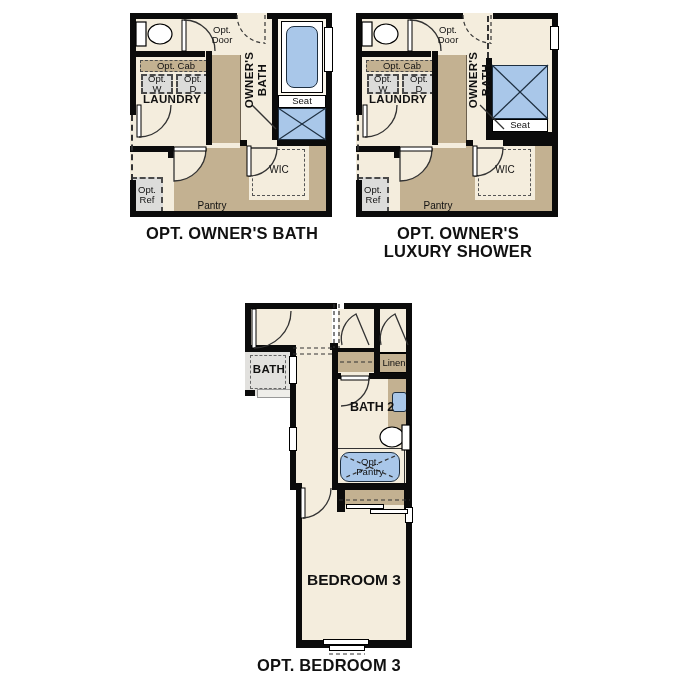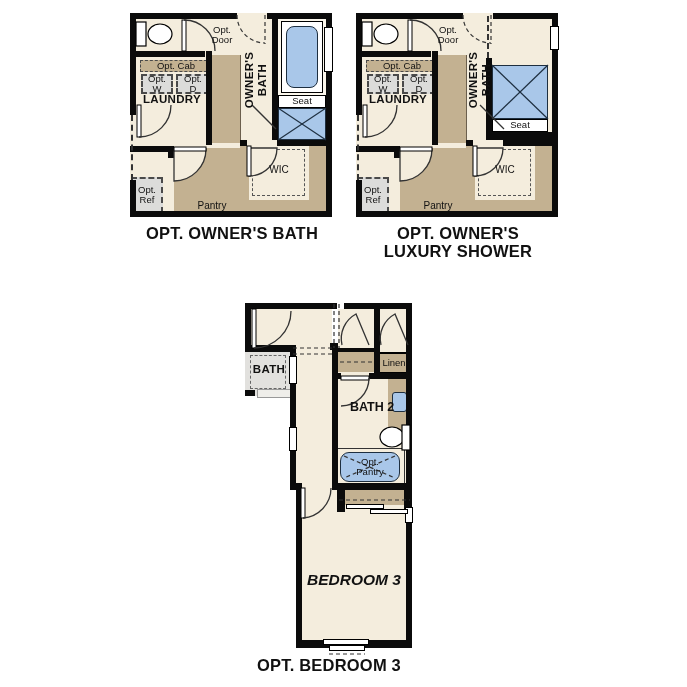--- a/index.html
+++ b/index.html
@@ -18,21 +18,21 @@
   .dashV{position:absolute;width:0;border-left:2px dashed #333;}
   .wicdash{position:absolute;border:1px dashed #555;box-sizing:border-box;}
   svg.ov{position:absolute;left:0;top:0;pointer-events:none;}
   .lbl{position:absolute;text-align:center;line-height:1.1;white-space:nowrap;
        transform:translate(-50%,-50%);}
   .rot{transform:translate(-50%,-50%) rotate(-90deg);}
   .s9{font-size:9.5px;}
   .s10{font-size:10px;}
   .b11{font-size:11.5px;font-weight:bold;letter-spacing:.3px;}
   .b12{font-size:12.5px;font-weight:bold;}
-  .b15{font-size:15.5px;font-weight:bold;font-style:italic;}
+  .b15{font-size:15.5px;font-weight:bold;}
   .caption{position:absolute;text-align:center;font-size:16.5px;font-weight:bold;
            line-height:1.12;letter-spacing:.2px;}
   .ln{stroke:#333;stroke-width:1.3;fill:none;}
   .leaf{fill:#fff;stroke:#000;stroke-width:1;}
   .sector{fill:#F4EDDD;stroke:#333;stroke-width:1.3;}
   .dash{stroke:#333;stroke-width:1.2;fill:none;stroke-dasharray:4 3;}
   .xln{stroke:#1E2F40;stroke-width:1.2;fill:none;}
   .fx{fill:#fff;stroke:#000;stroke-width:1.2;}
 </style>
 </head>

